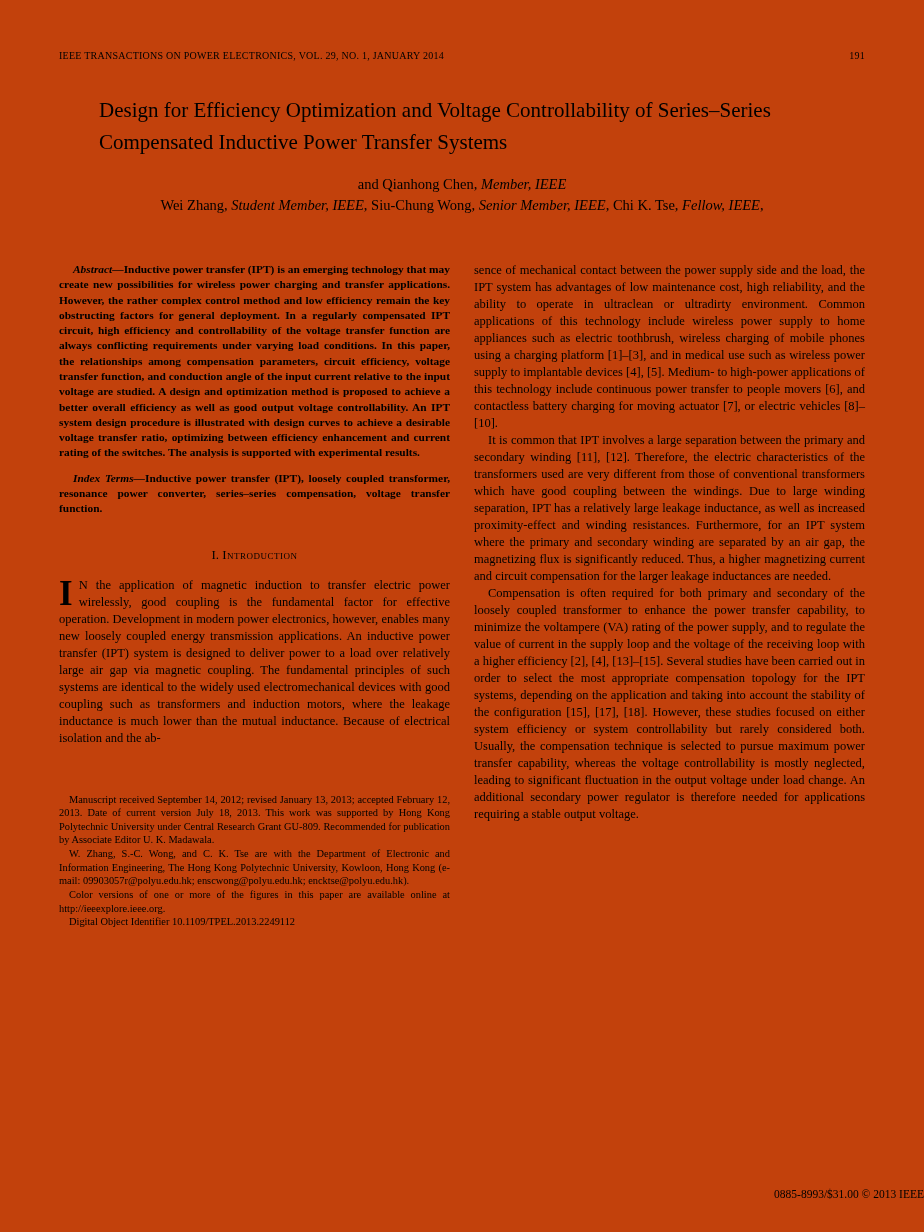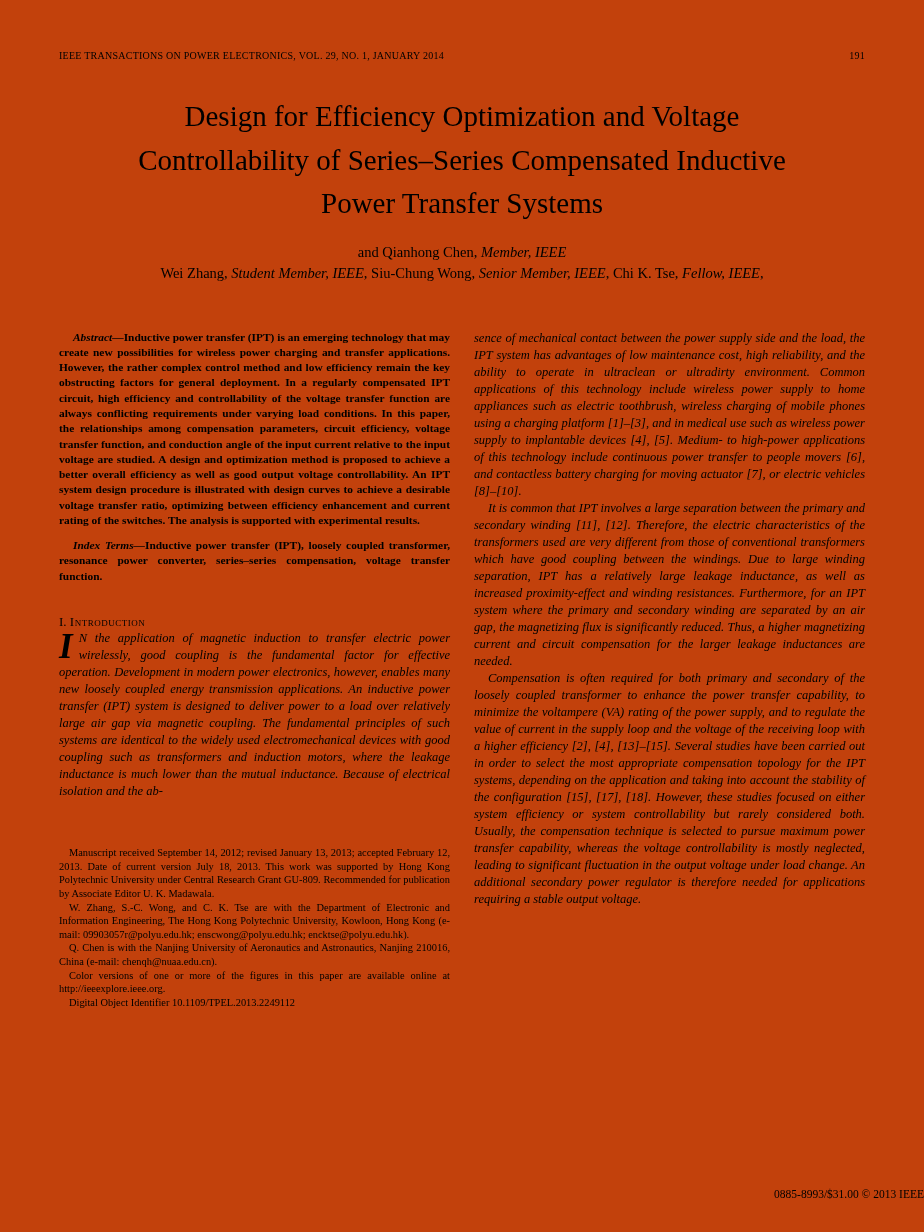--- a/index.html
+++ b/index.html
@@ -18,22 +18,21 @@
     overflow: hidden;
   }
   .running-header {
     display: flex;
     justify-content: space-between;
     font-size: 10px;
     letter-spacing: 0.25px;
   }
   .paper-title {
     margin-top: 34px;
-    text-align: center;
-    font-size: 29px;
+    font-size: 21px;
     line-height: 1.5;
     font-weight: 400;
     padding: 0 40px;
   }
   .authors {
     margin-top: 16px;
     text-align: center;
     font-size: 14.5px;
     line-height: 1.45;
   }
@@ -48,28 +47,29 @@
     font-weight: bold;
     font-size: 11.4px;
     line-height: 1.34;
     text-align: justify;
     text-indent: 14px;
   }
   .index-terms { margin-top: 10px; }
   .lead-label { font-style: italic; }
   .sec-heading {
     margin-top: 30px;
+    margin-bottom: 14px;
+    text-align: center;
     font-size: 13px;
   }
   .sec-title { font-variant: small-caps; letter-spacing: 0.5px; }
   .body-par {
     font-size: 12.5px;
     line-height: 1.36;
     text-align: justify;
-    font-style: italic;
   }
   .indent { text-indent: 14px; }
   .dropcap {
     float: left;
     font-size: 35px;
     line-height: 29px;
     font-weight: bold;
     padding: 2px 6px 0 0;
   }
   .footnote {
@@ -126,21 +126,20 @@
         <span class="sec-title">Introduction</span>
       </div>
 
       <p class="body-par">
         <span class="dropcap">I</span><span>N the application of magnetic induction to transfer electric power wirelessly, good coupling is the fundamental factor for effective operation. Development in modern power electronics, however, enables many new loosely coupled energy transmission applications. An inductive power transfer (IPT) system is designed to deliver power to a load over relatively large air gap via magnetic coupling. The fundamental principles of such systems are identical to the widely used electromechanical devices with good coupling such as transformers and induction motors, where the leakage inductance is much lower than the mutual inductance. Because of electrical isolation and the ab-</span>
       </p>
 
       <div class="footnote">
         <p>Manuscript received September 14, 2012; revised January 13, 2013; accepted February 12, 2013. Date of current version July 18, 2013. This work was supported by Hong Kong Polytechnic University under Central Research Grant GU-809. Recommended for publication by Associate Editor U. K. Madawala.</p>
         <p>W. Zhang, S.-C. Wong, and C. K. Tse are with the Department of Electronic and Information Engineering, The Hong Kong Polytechnic University, Kowloon, Hong Kong (e-mail: 09903057r@polyu.edu.hk; enscwong@polyu.edu.hk; encktse@polyu.edu.hk).</p>
-        <p>Q. Chen is with the Nanjing University of Aeronautics and Astronautics, Nanjing 210016, China (e-mail: chenqh@nuaa.edu.cn).</p>
         <p>Color versions of one or more of the figures in this paper are available online at http://ieeexplore.ieee.org.</p>
         <p>Digital Object Identifier 10.1109/TPEL.2013.2249112</p>
       </div>
 
     </div>
 
     <div class="col">
       <p class="body-par">sence of mechanical contact between the power supply side and the load, the IPT system has advantages of low maintenance cost, high reliability, and the ability to operate in ultraclean or ultradirty environment. Common applications of this technology include wireless power supply to home appliances such as electric toothbrush, wireless charging of mobile phones using a charging platform [1]–[3], and in medical use such as wireless power supply to implantable devices [4], [5]. Medium- to high-power applications of this technology include continuous power transfer to people movers [6], and contactless battery charging for moving actuator [7], or electric vehicles [8]–[10].</p>
       <p class="body-par indent">It is common that IPT involves a large separation between the primary and secondary winding [11], [12]. Therefore, the electric characteristics of the transformers used are very different from those of conventional transformers which have good coupling between the windings. Due to large winding separation, IPT has a relatively large leakage inductance, as well as increased proximity-effect and winding resistances. Furthermore, for an IPT system where the primary and secondary winding are separated by an air gap, the magnetizing flux is significantly reduced. Thus, a higher magnetizing current and circuit compensation for the larger leakage inductances are needed.</p>
       <p class="body-par indent">Compensation is often required for both primary and secondary of the loosely coupled transformer to enhance the power transfer capability, to minimize the voltampere (VA) rating of the power supply, and to regulate the value of current in the supply loop and the voltage of the receiving loop with a higher efficiency [2], [4], [13]–[15]. Several studies have been carried out in order to select the most appropriate compensation topology for the IPT systems, depending on the application and taking into account the stability of the configuration [15], [17], [18]. However, these studies focused on either system efficiency or system controllability but rarely considered both. Usually, the compensation technique is selected to pursue maximum power transfer capability, whereas the voltage controllability is mostly neglected, leading to significant fluctuation in the output voltage under load change. An additional secondary power regulator is therefore needed for applications requiring a stable output voltage.</p>

